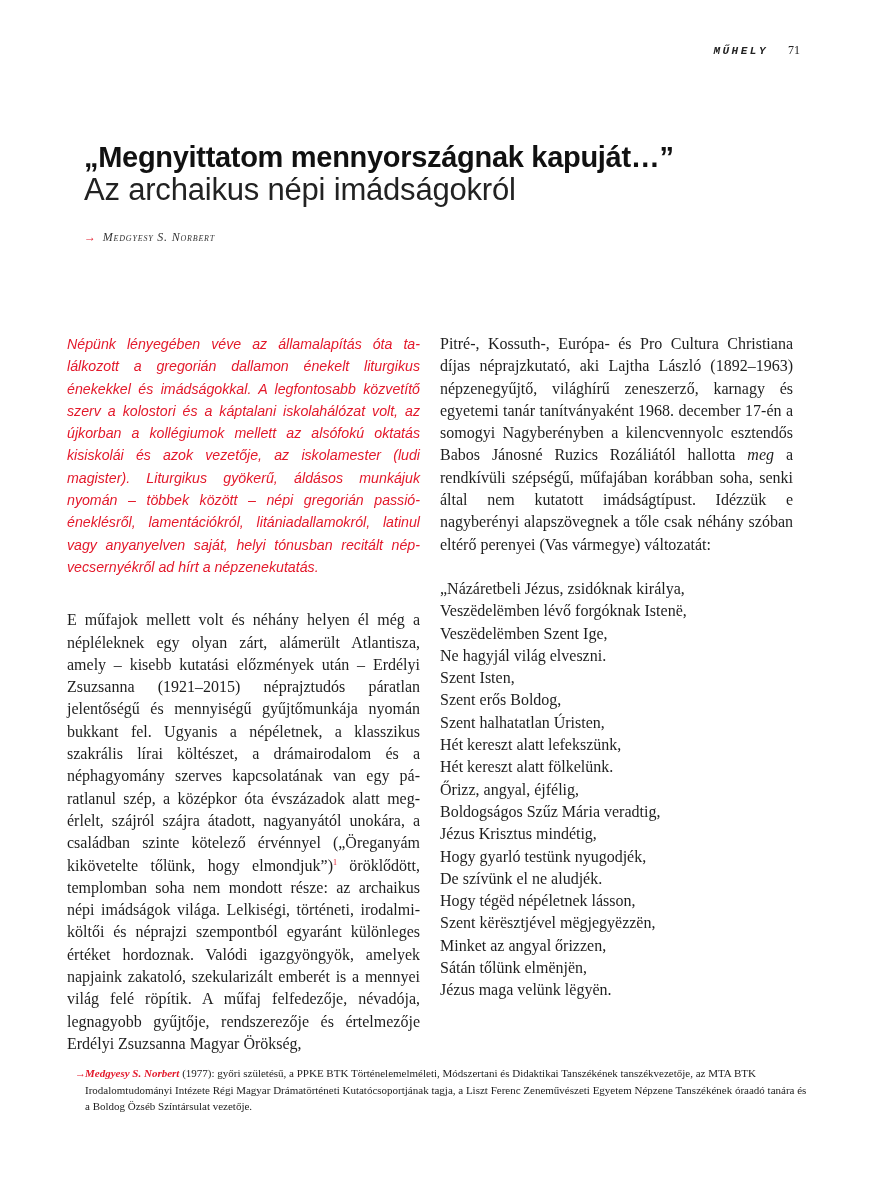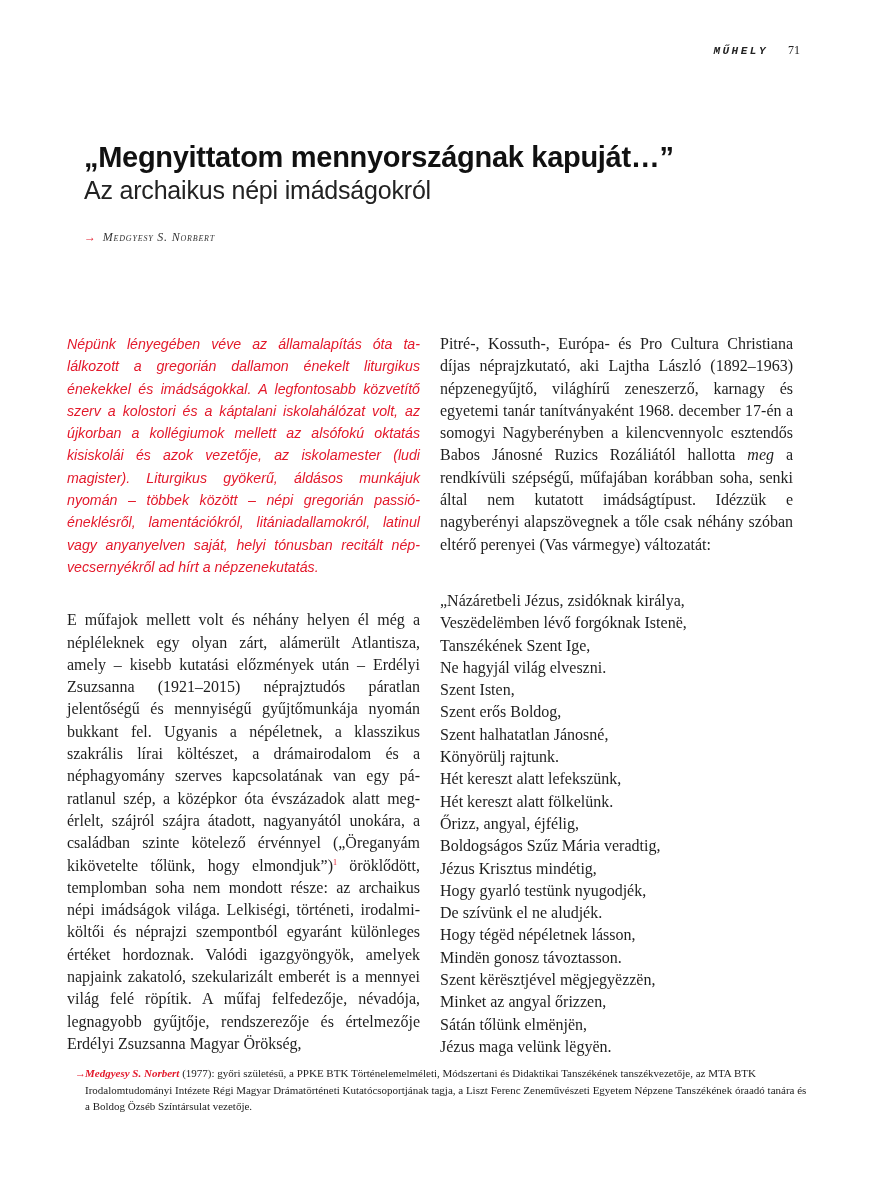--- a/index.html
+++ b/index.html
@@ -48,21 +48,21 @@
       font-weight: bold;
       font-size: 29px;
       letter-spacing: -0.3px;
       line-height: 34px;
       color: #111;
       margin: 0;
     }
     .subtitle {
       font-family: "Liberation Sans", sans-serif;
       font-weight: normal;
-      font-size: 25px;
+      font-size: 31px;
       line-height: 32px;
       color: #222;
       margin: 0;
       letter-spacing: -0.2px;
     }
     .byline {
       margin-top: 24px;
       display: flex;
       align-items: baseline;
       gap: 6px;
@@ -106,21 +106,21 @@
       margin: 0;
     }
     .body-text.first { margin-top: 31px; }
     .fn-ref {
       color: #e3192b;
       font-size: 8px;
       vertical-align: super;
       line-height: 0;
     }
     .poem {
-      margin-top: 34px;
+      margin-top: 22px;
       font-family: "Liberation Serif", serif;
       font-size: 16px;
       line-height: 22.3px;
       color: #1e1e1e;
     }
     .poem-line { display: block; white-space: nowrap; }
     .footnote {
       position: absolute;
       left: 75px;
       top: 1065px;
@@ -167,35 +167,33 @@
 <div class="col col-left">
   <p class="lead">Népünk lényegében véve az államalapítás óta ta­lálkozott a gregorián dallamon énekelt liturgikus énekekkel és imádságokkal. A legfontosabb közvetítő szerv a kolostori és a káptalani iskolahálózat volt, az újkorban a kollégiumok mellett az alsófokú okta­tás kisiskolái és azok vezetője, az iskolamester (ludi magister). Liturgikus gyökerű, áldásos munkájuk nyomán – többek között – népi gregorián passió­éneklésről, lamentációkról, litániadallamokról, latinul vagy anyanyelven saját, helyi tónusban recitált nép­vecsernyékről ad hírt a népzenekutatás.</p>
   <p class="body-text first"><span>E műfajok mellett volt és néhány helyen él még a népléleknek egy olyan zárt, alámerült Atlantisza, amely – kisebb kutatási előzmények után – Erdé­lyi Zsuzsanna (1921–2015) néprajztudós páratlan jelentőségű és mennyiségű gyűjtőmunkája nyo­mán bukkant fel. Ugyanis a népéletnek, a klasszi­kus szakrális lírai költészet, a drámairodalom és a néphagyomány szerves kapcsolatának van egy pá­ratlanul szép, a középkor óta évszázadok alatt meg­érlelt, szájról szájra átadott, nagyanyától unokára, a családban szinte kötelező érvénnyel („Öreganyám kikövetelte tőlünk, hogy elmondjuk”)</span><sup class="fn-ref">1</sup><span> öröklődött, templomban soha nem mondott része: az archai­kus népi imádságok világa. Lelkiségi, történeti, irodalmi-költői és néprajzi szempontból egyaránt különleges értéket hordoznak. Valódi igazgyöngyök, amelyek napjaink zakatoló, szekularizált emberét is a mennyei világ felé röpítik. A műfaj felfedezője, névadója, legnagyobb gyűjtője, rendszerezője és értelmezője Erdélyi Zsuzsanna Magyar Örökség,</span></p>
 </div>
 
 <div class="col col-right">
   <p class="body-text"><span>Pitré-, Kossuth-, Európa- és Pro Cultura Christiana díjas néprajzkutató, aki Lajtha László (1892–1963) népzenegyűjtő, világhírű zeneszerző, karnagy és egyetemi tanár tanítványaként 1968. december 17-én a somogyi Nagyberényben a kilencvennyolc esz­tendős Babos Jánosné Ruzics Rozáliától hallotta </span><em class="inline-italic">meg</em><span> a rendkívüli szépségű, műfajában korábban soha, senki által nem kutatott imádságtípust. Idézzük e nagyberényi alapszövegnek a tőle csak néhány szóban eltérő perenyei (Vas vármegye) változatát:</span></p>
   <div class="poem">
     <span class="poem-line">„Názáretbeli Jézus, zsidóknak királya,</span>
     <span class="poem-line">Veszëdelëmben lévő forgóknak Istenë,</span>
-    <span class="poem-line">Tanszékének Szent Ige,</span>
+    <span class="poem-line">Veszëdelëmben Szent Ige,</span>
     <span class="poem-line">Ne hagyjál világ elveszni.</span>
     <span class="poem-line">Szent Isten,</span>
     <span class="poem-line">Szent erős Boldog,</span>
-    <span class="poem-line">Szent halhatatlan Jánosné,</span>
-    <span class="poem-line">Könyörülj rajtunk.</span>
+    <span class="poem-line">Szent halhatatlan Úristen,</span>
     <span class="poem-line">Hét kereszt alatt lefekszünk,</span>
     <span class="poem-line">Hét kereszt alatt fölkelünk.</span>
     <span class="poem-line">Őrizz, angyal, éjfélig,</span>
     <span class="poem-line">Boldogságos Szűz Mária veradtig,</span>
     <span class="poem-line">Jézus Krisztus mindétig,</span>
     <span class="poem-line">Hogy gyarló testünk nyugodjék,</span>
     <span class="poem-line">De szívünk el ne aludjék.</span>
     <span class="poem-line">Hogy tégëd népéletnek lásson,</span>
-    <span class="poem-line">Mindën gonosz távoztasson.</span>
     <span class="poem-line">Szent kërësztjével mëgjegyëzzën,</span>
     <span class="poem-line">Minket az angyal őrizzen,</span>
     <span class="poem-line">Sátán tőlünk elmënjën,</span>
     <span class="poem-line">Jézus maga velünk lëgyën.</span>
   </div>
 </div>
 
 <footer class="footnote">
   <span class="fn-arrow">→</span>
   <div class="fn-body">

